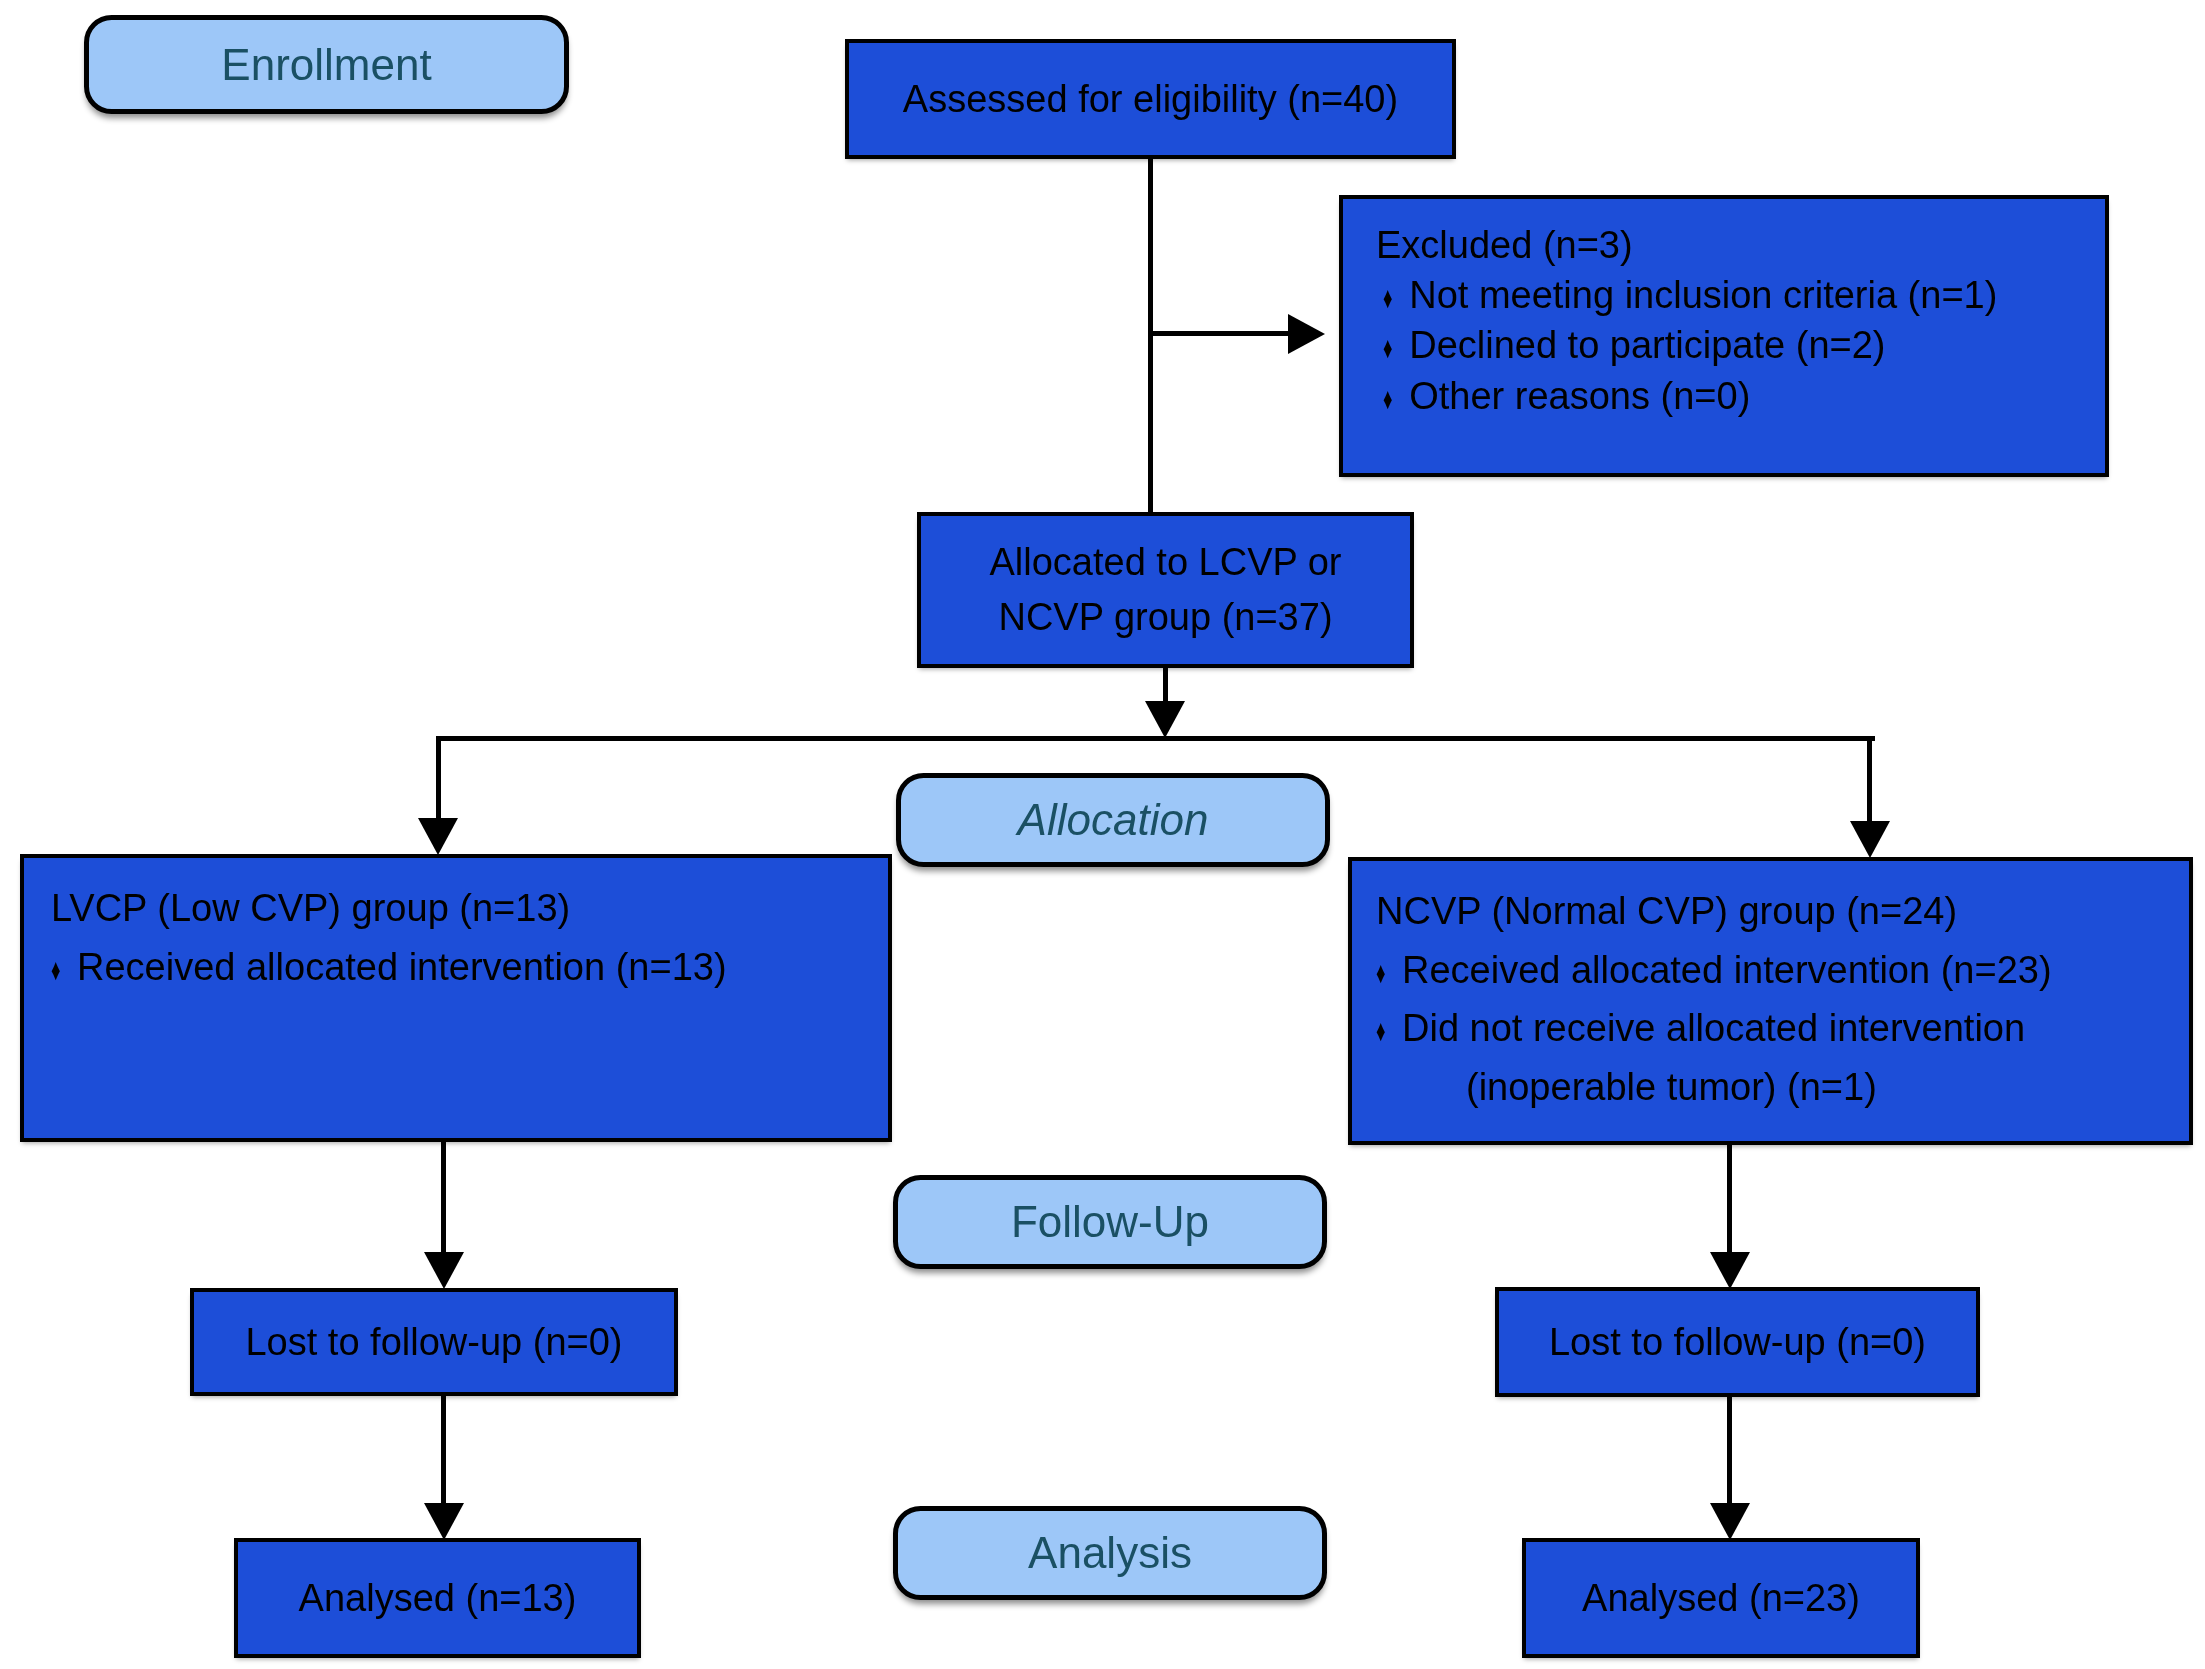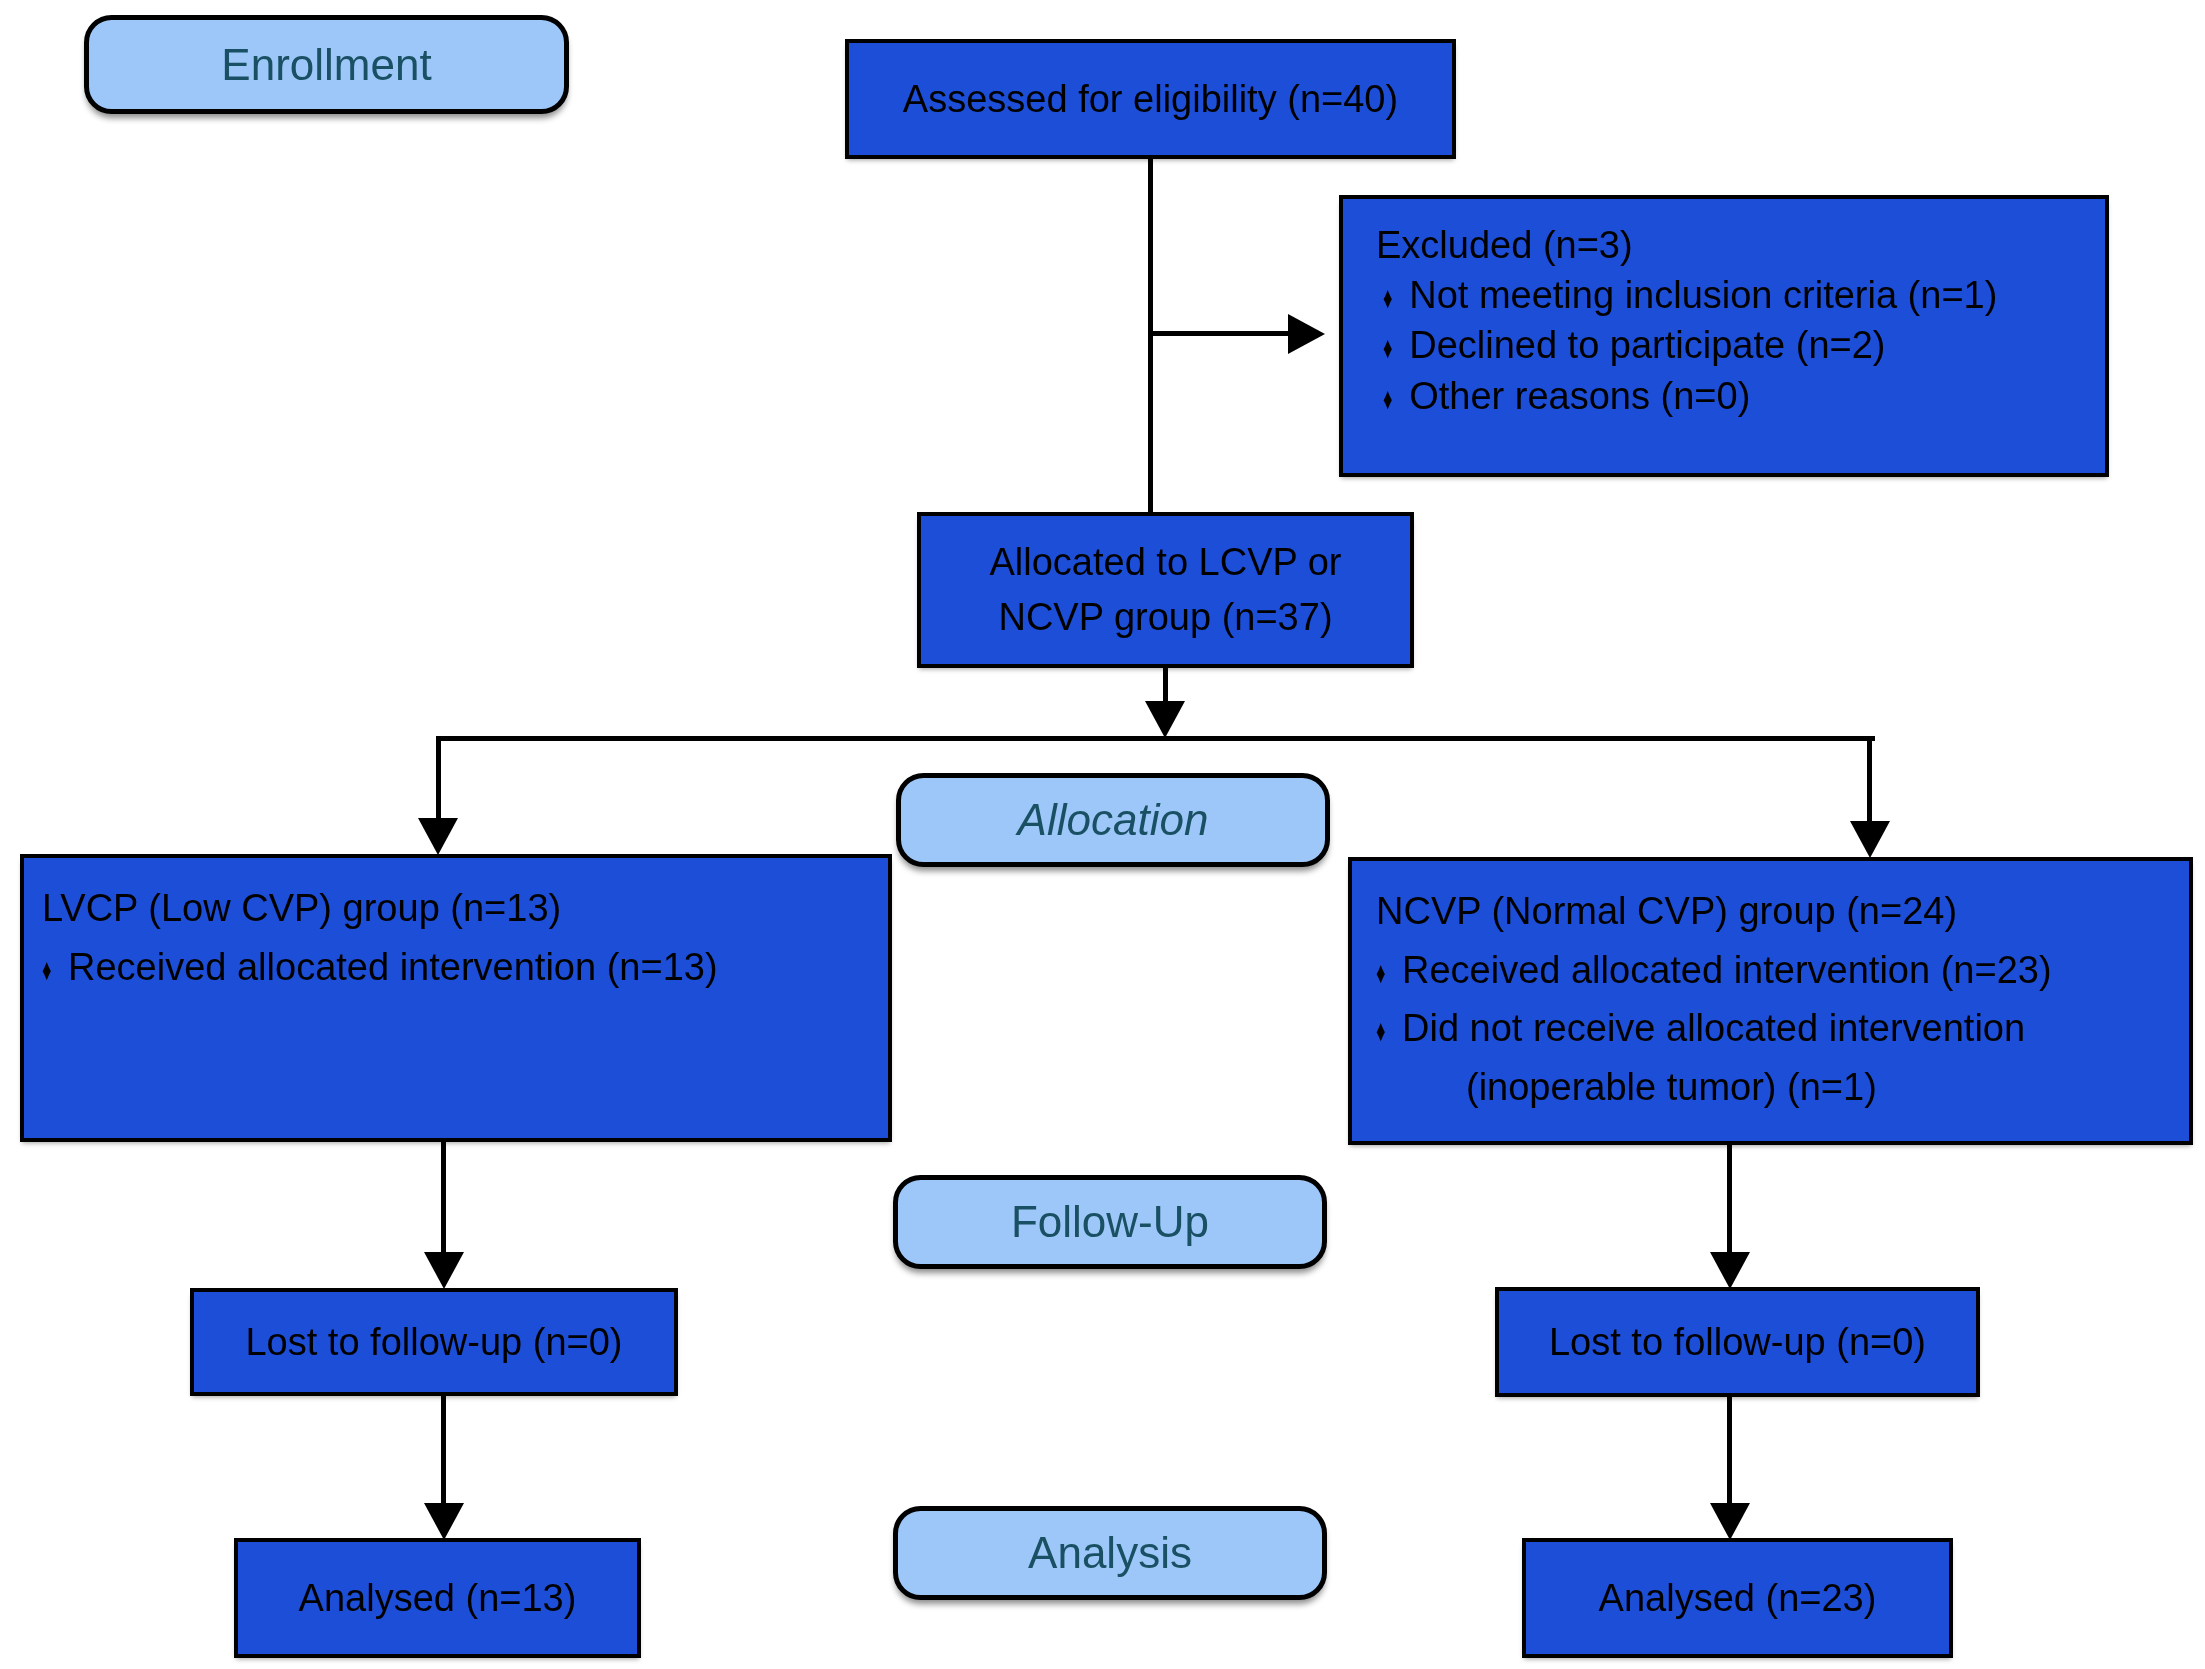--- a/index.html
+++ b/index.html
@@ -104,21 +104,21 @@
     </div>
   </div>
 
   <div class="rbox center" style="left:917px;top:512px;width:497px;height:156px;line-height:1.45;">
     <div>
       <div>Allocated to LCVP or</div>
       <div>NCVP group (n=37)</div>
     </div>
   </div>
 
-  <div class="rbox" style="left:20px;top:854px;width:872px;height:288px;padding:29px 15px 0 18px;">
+  <div class="rbox" style="left:20px;top:854px;width:872px;height:288px;padding:29px 15px 0 27px;">
     <div class="lines gap-lg">
       <div>LVCP (Low CVP) group (n=13)</div>
       <div class="bullet-row">
         <span class="bullet">♦</span>
         <span>Received allocated intervention (n=13)</span>
       </div>
     </div>
   </div>
 
   <div class="rbox" style="left:1348px;top:857px;width:845px;height:288px;padding:29px 12px 0 24px;">
@@ -139,18 +139,18 @@
   <div class="rbox center" style="left:190px;top:1288px;width:488px;height:108px;">
     <span>Lost to follow-up (n=0)</span>
   </div>
   <div class="rbox center" style="left:1495px;top:1287px;width:485px;height:110px;">
     <span>Lost to follow-up (n=0)</span>
   </div>
 
   <div class="rbox center" style="left:234px;top:1538px;width:407px;height:120px;">
     <span>Analysed (n=13)</span>
   </div>
-  <div class="rbox center" style="left:1522px;top:1538px;width:431px;height:120px;">
+  <div class="rbox center" style="left:1522px;top:1538px;width:398px;height:120px;">
     <span>Analysed (n=23)</span>
   </div>
 
 </div>
 
 
 </body></html>

